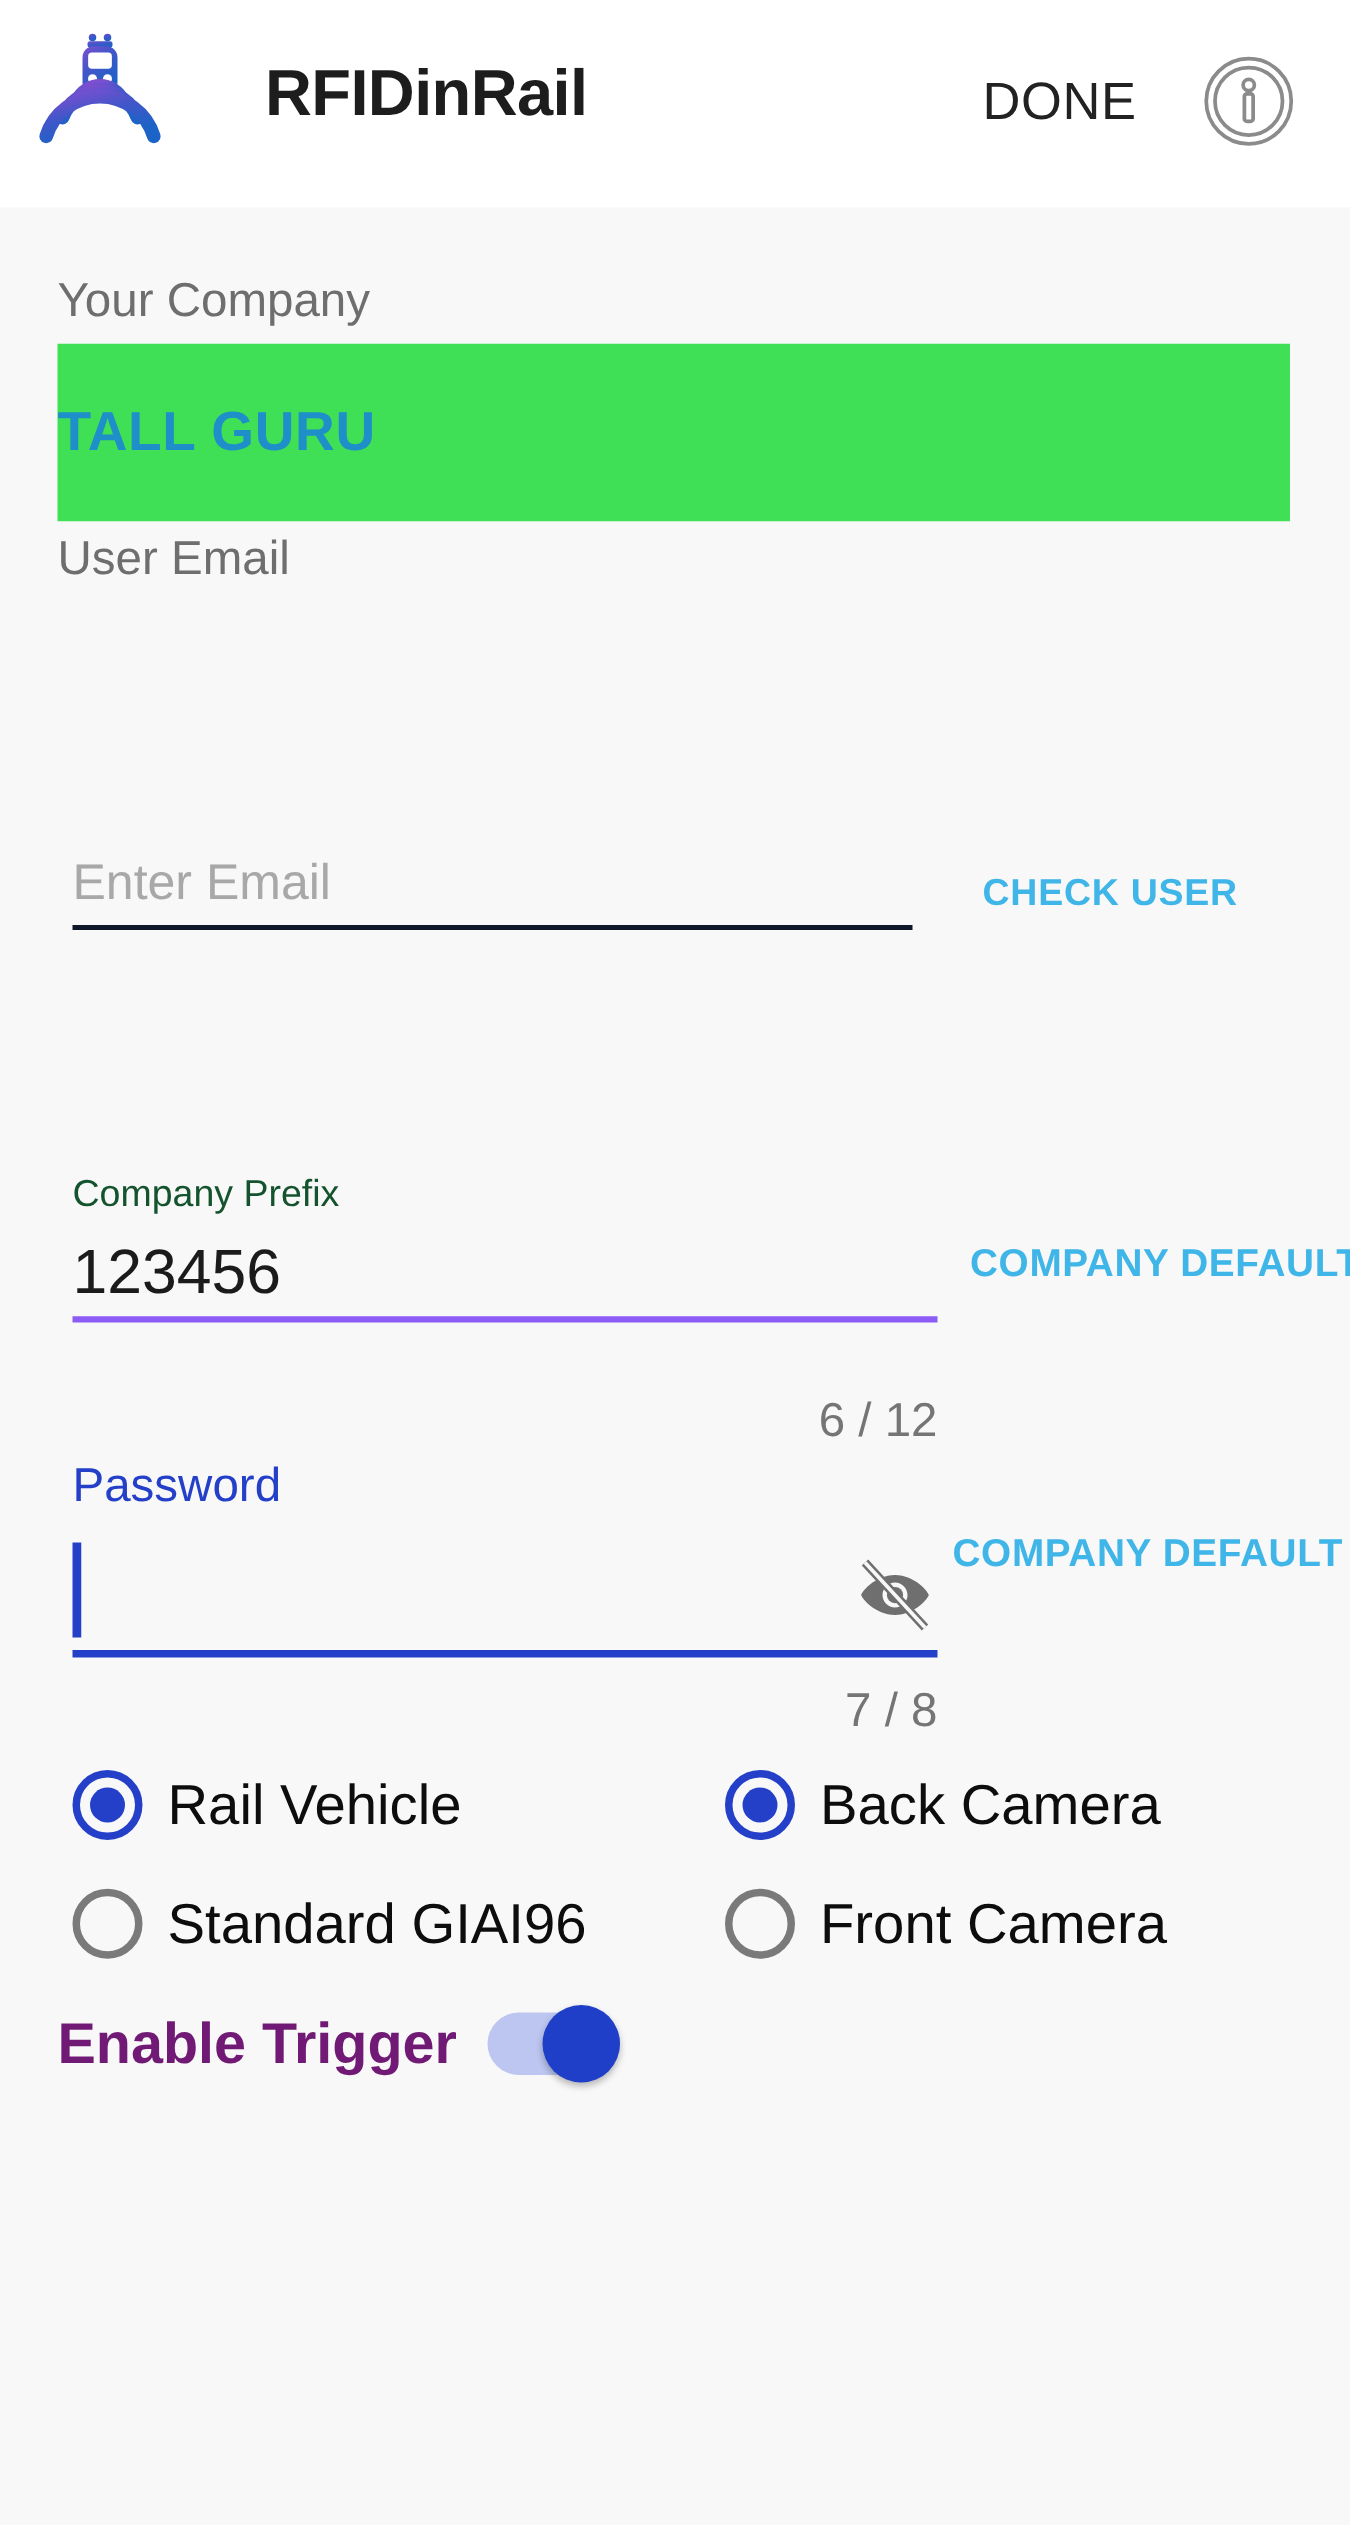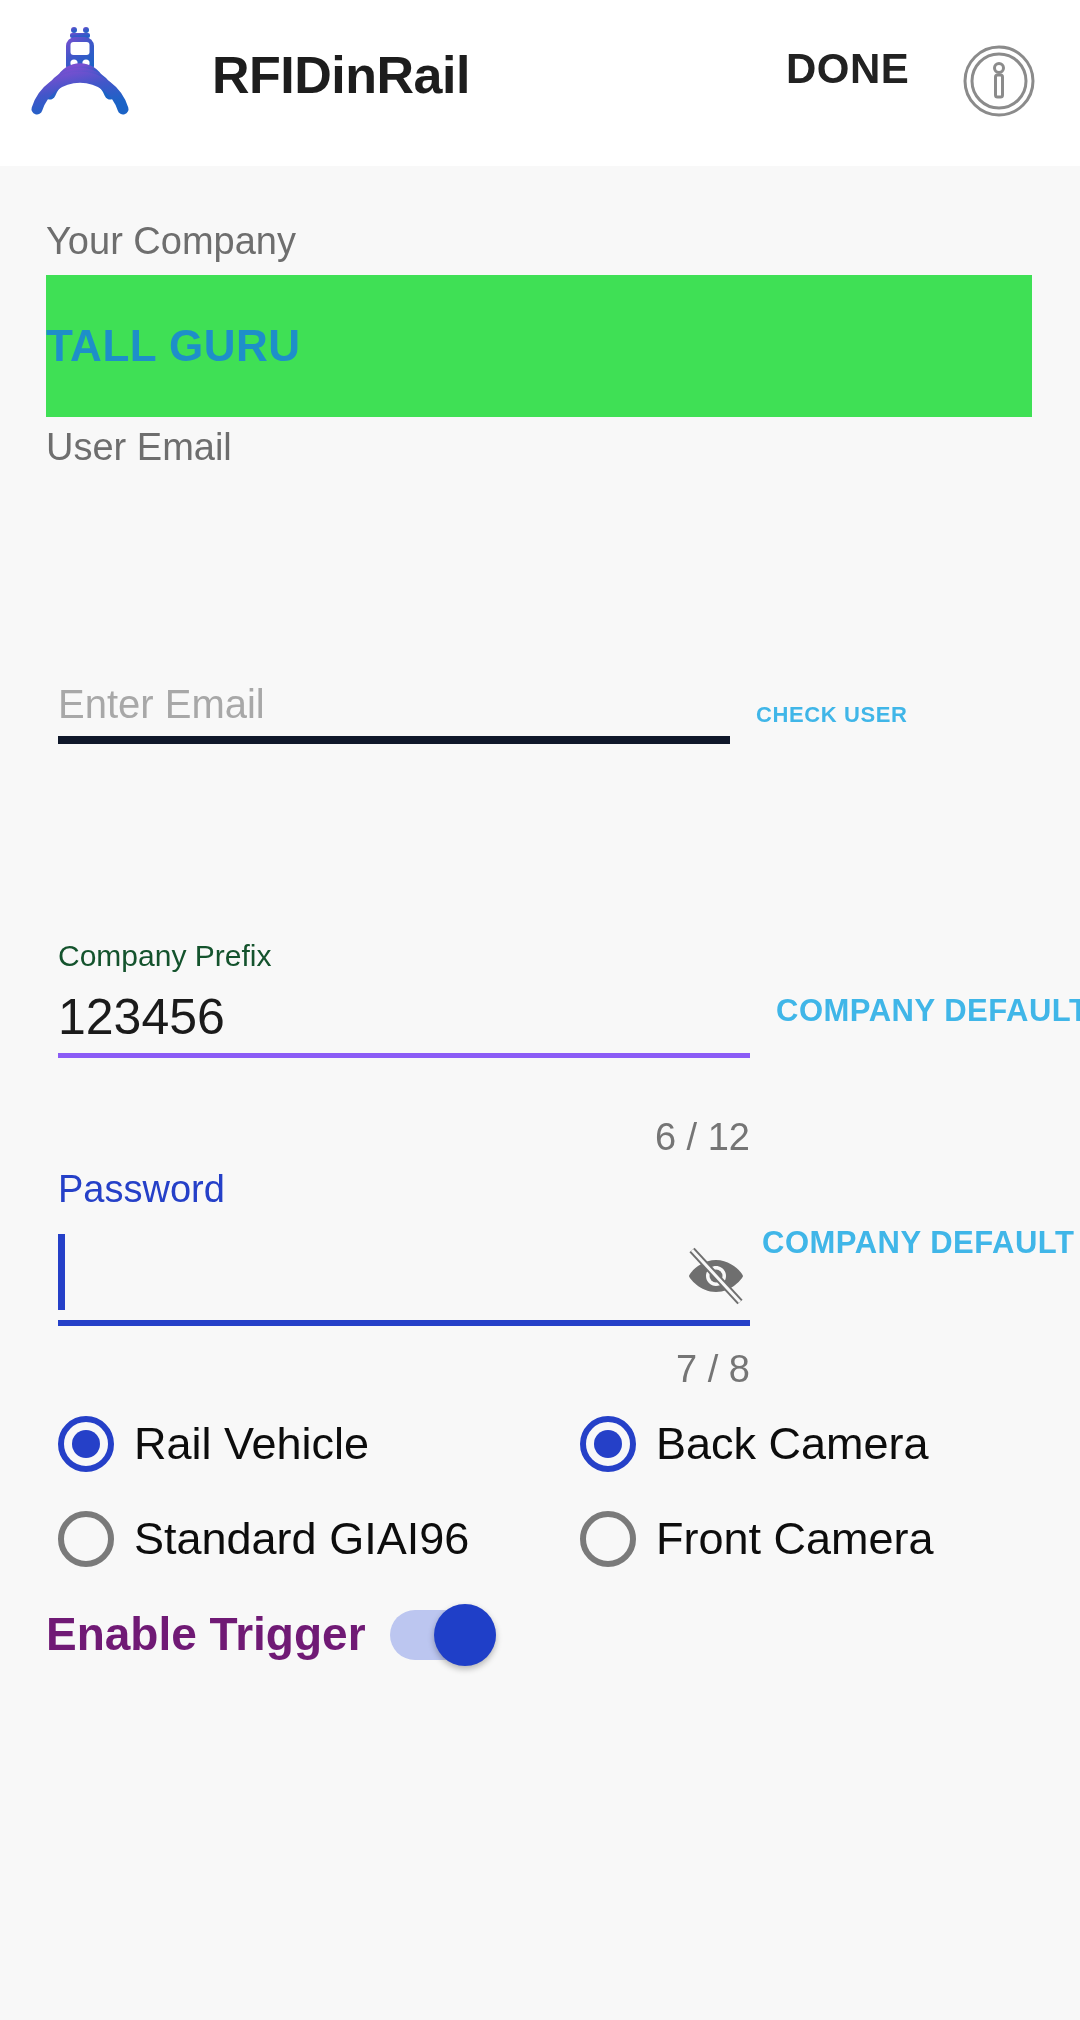--- a/index.html
+++ b/index.html
@@ -45,23 +45,23 @@
     font-size: 52px;
     font-weight: bold;
     color: #1d1d1d;
     letter-spacing: -0.5px;
     line-height: 62px;
   }
 
   #done-button {
     position: absolute;
     left: 786px;
-    top: 44px;
+    top: 56px;
     font-size: 42px;
-    font-weight: bold;
+    font-weight: normal;
     color: #222222;
     letter-spacing: 0.5px;
     line-height: 50px;
     cursor: pointer;
   }
 
   #info-icon {
     position: absolute;
     left: 962px;
     top: 44px;
@@ -122,35 +122,35 @@
   
   #label-user-email { left: 46px; top: 258px; }
 
   #email-input {
     position: absolute;
     left: 58px;
     top: 514px;
     width: 672px;
     height: 64px;
     border: none;
-    border-bottom: 8px solid #0f172a;
+    border-bottom: 4px solid #0f172a;
     background: transparent;
     font-family: "Liberation Sans", sans-serif;
     font-size: 40px;
     color: #202020;
     outline: none;
     padding: 0 0 8px 0;
   }
   #email-input::placeholder { color: #a8a8a8; }
 
   #check-user-button {
     position: absolute;
-    left: 756px;
+    left: 786px;
     top: 528px;
-    font-size: 22px;
+    font-size: 30px;
     font-weight: bold;
     color: #40b6e8;
     letter-spacing: 0.6px;
     line-height: 42px;
     cursor: pointer;
     white-space: nowrap;
   }
 
   
   #label-company-prefix { left: 58px; top: 770px; }

